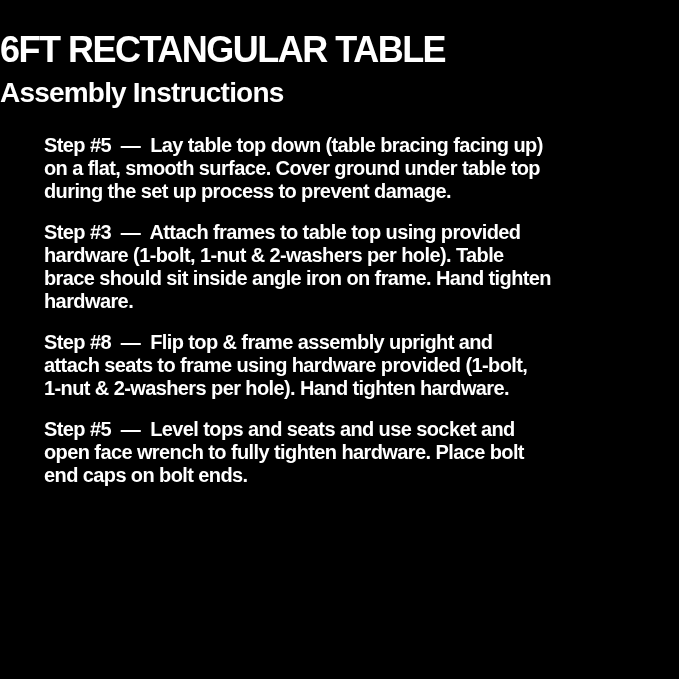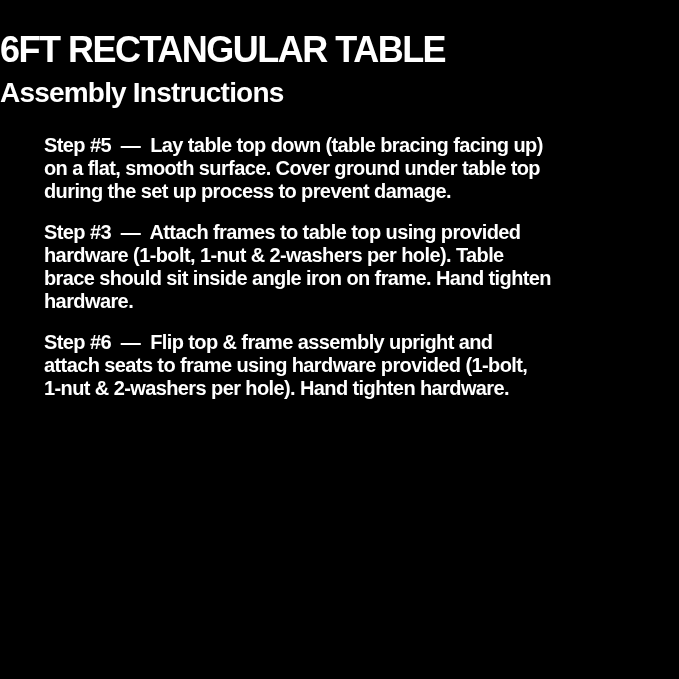--- a/index.html
+++ b/index.html
@@ -63,18 +63,21 @@
     <p class="step"><span>Step #5</span><span>  —  </span><span>Lay table top down (table bracing facing up)
 on a flat, smooth surface. Cover ground under table top
 during the set up process to prevent damage.</span></p>
 
     <p class="step"><span>Step #3</span><span>  —  </span><span>Attach frames to table top using provided
 hardware (1-bolt, 1-nut &amp; 2-washers per hole). Table
 brace should sit inside angle iron on frame. Hand tighten
 hardware.</span></p>
 
 
-    <p class="step"><span>Step #6</span><span>  —  </span><span>Flip top &amp; frame assembly upright and
+    <p class="step"><span>Step #8</span><span>  —  </span><span>Flip top &amp; frame assembly upright and
 attach seats to frame using hardware provided (1-bolt,
 1-nut &amp; 2-washers per hole). Hand tighten hardware.</span></p>
 
+    <p class="step"><span>Step #5</span><span>  —  </span><span>Level tops and seats and use socket and
+open face wrench to fully tighten hardware. Place bolt
+end caps on bolt ends.</span></p>
   </div>
 </div>
 
 </body></html>

